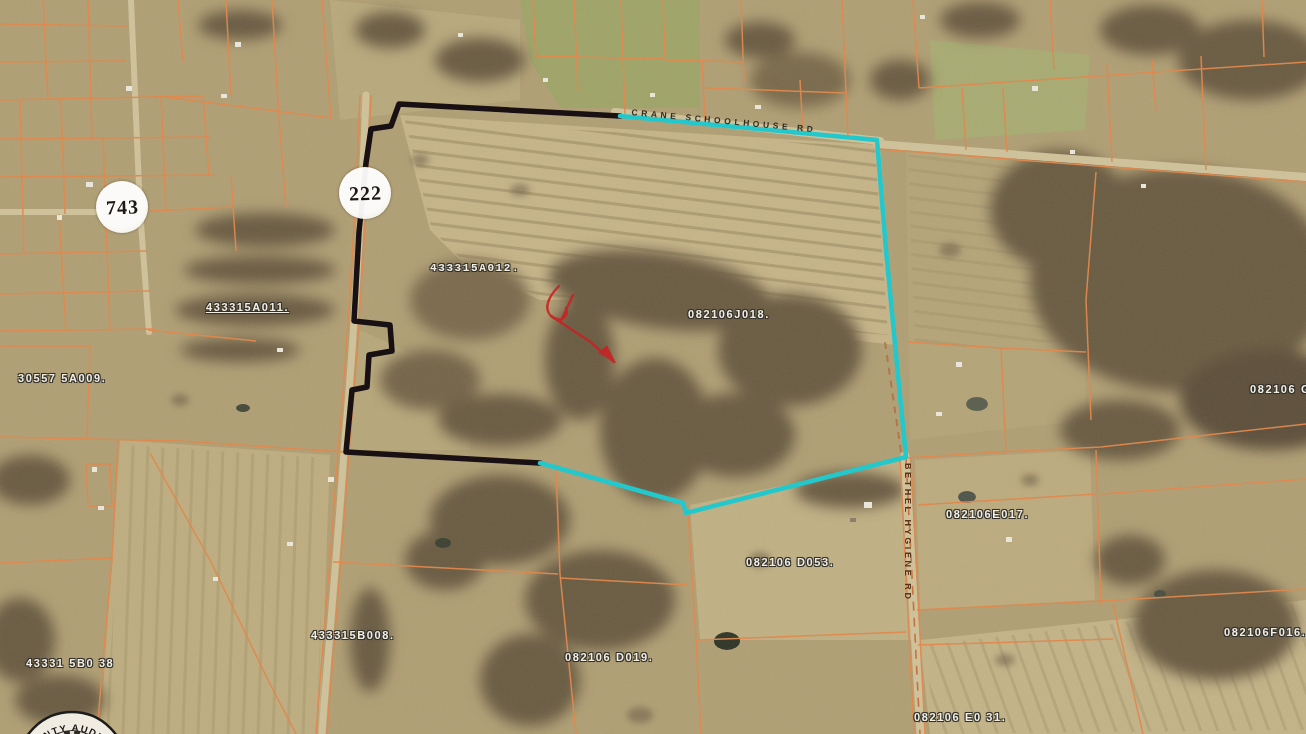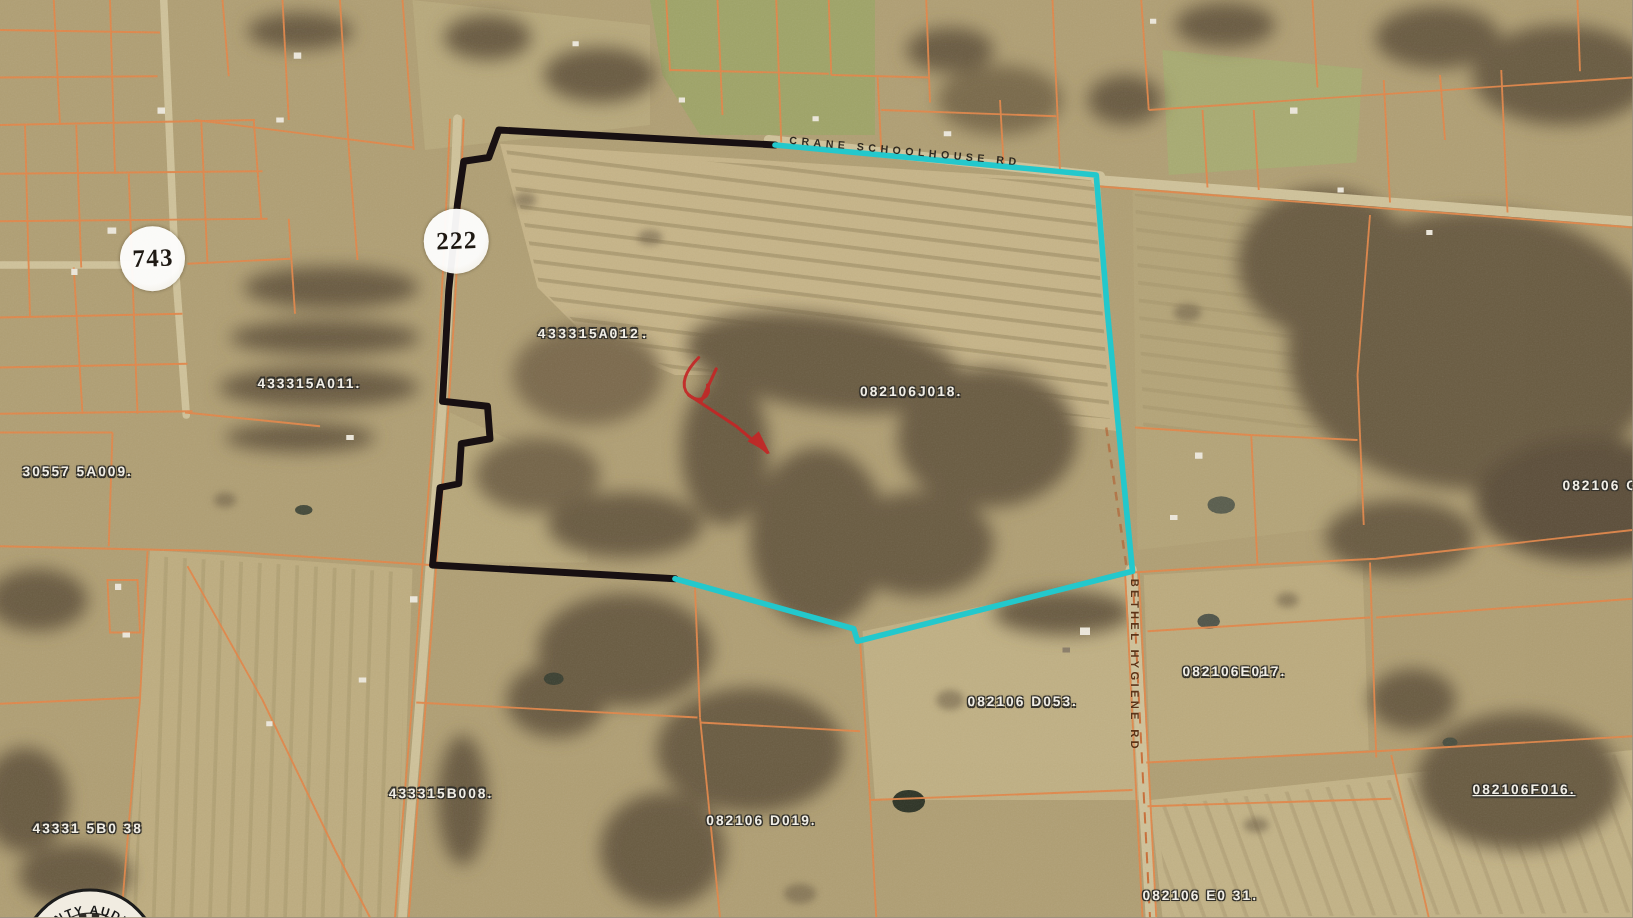--- a/index.html
+++ b/index.html
@@ -281,25 +281,25 @@
 <div class="roadlabel-right">BETHEL HYGIENE RD</div>
 
 <div class="shield" style="left:96px;top:181px;">
   <span>743</span>
 </div>
 <div class="shield" style="left:339px;top:167px;">
   <span>222</span>
 </div>
 
 <div class="plabel" style="left:430px;top:262px;font-family:Liberation Mono, monospace;">433315A012.</div>
-<div class="plabel" style="left:206px;top:301px;">433315A011.</div>
+<div class="plabel" style="left:206px;top:301px;text-decoration:underline;">433315A011.</div>
 <div class="plabel" style="left:18px;top:372px;">30557 5A009.</div>
 <div class="plabel" style="left:688px;top:308px;">082106J018.</div>
 <div class="plabel" style="left:1250px;top:383px;">082106 G</div>
-<div class="plabel" style="left:946px;top:532px;">082106E017.</div>
-<div class="plabel" style="left:774px;top:556px;">082106 D053.</div>
+<div class="plabel" style="left:946px;top:508px;">082106E017.</div>
+<div class="plabel" style="left:746px;top:556px;">082106 D053.</div>
 <div class="plabel" style="left:311px;top:629px;">433315B008.</div>
 <div class="plabel" style="left:26px;top:657px;">43331 5B0 38</div>
 <div class="plabel" style="left:565px;top:651px;">082106 D019.</div>
-<div class="plabel" style="left:1178px;top:626px;text-decoration:underline;">082106F016.</div>
+<div class="plabel" style="left:1224px;top:626px;">082106F016.</div>
 <div class="plabel" style="left:914px;top:711px;">082106 E0 31.</div>
 
 </div>
 
 </body></html>

